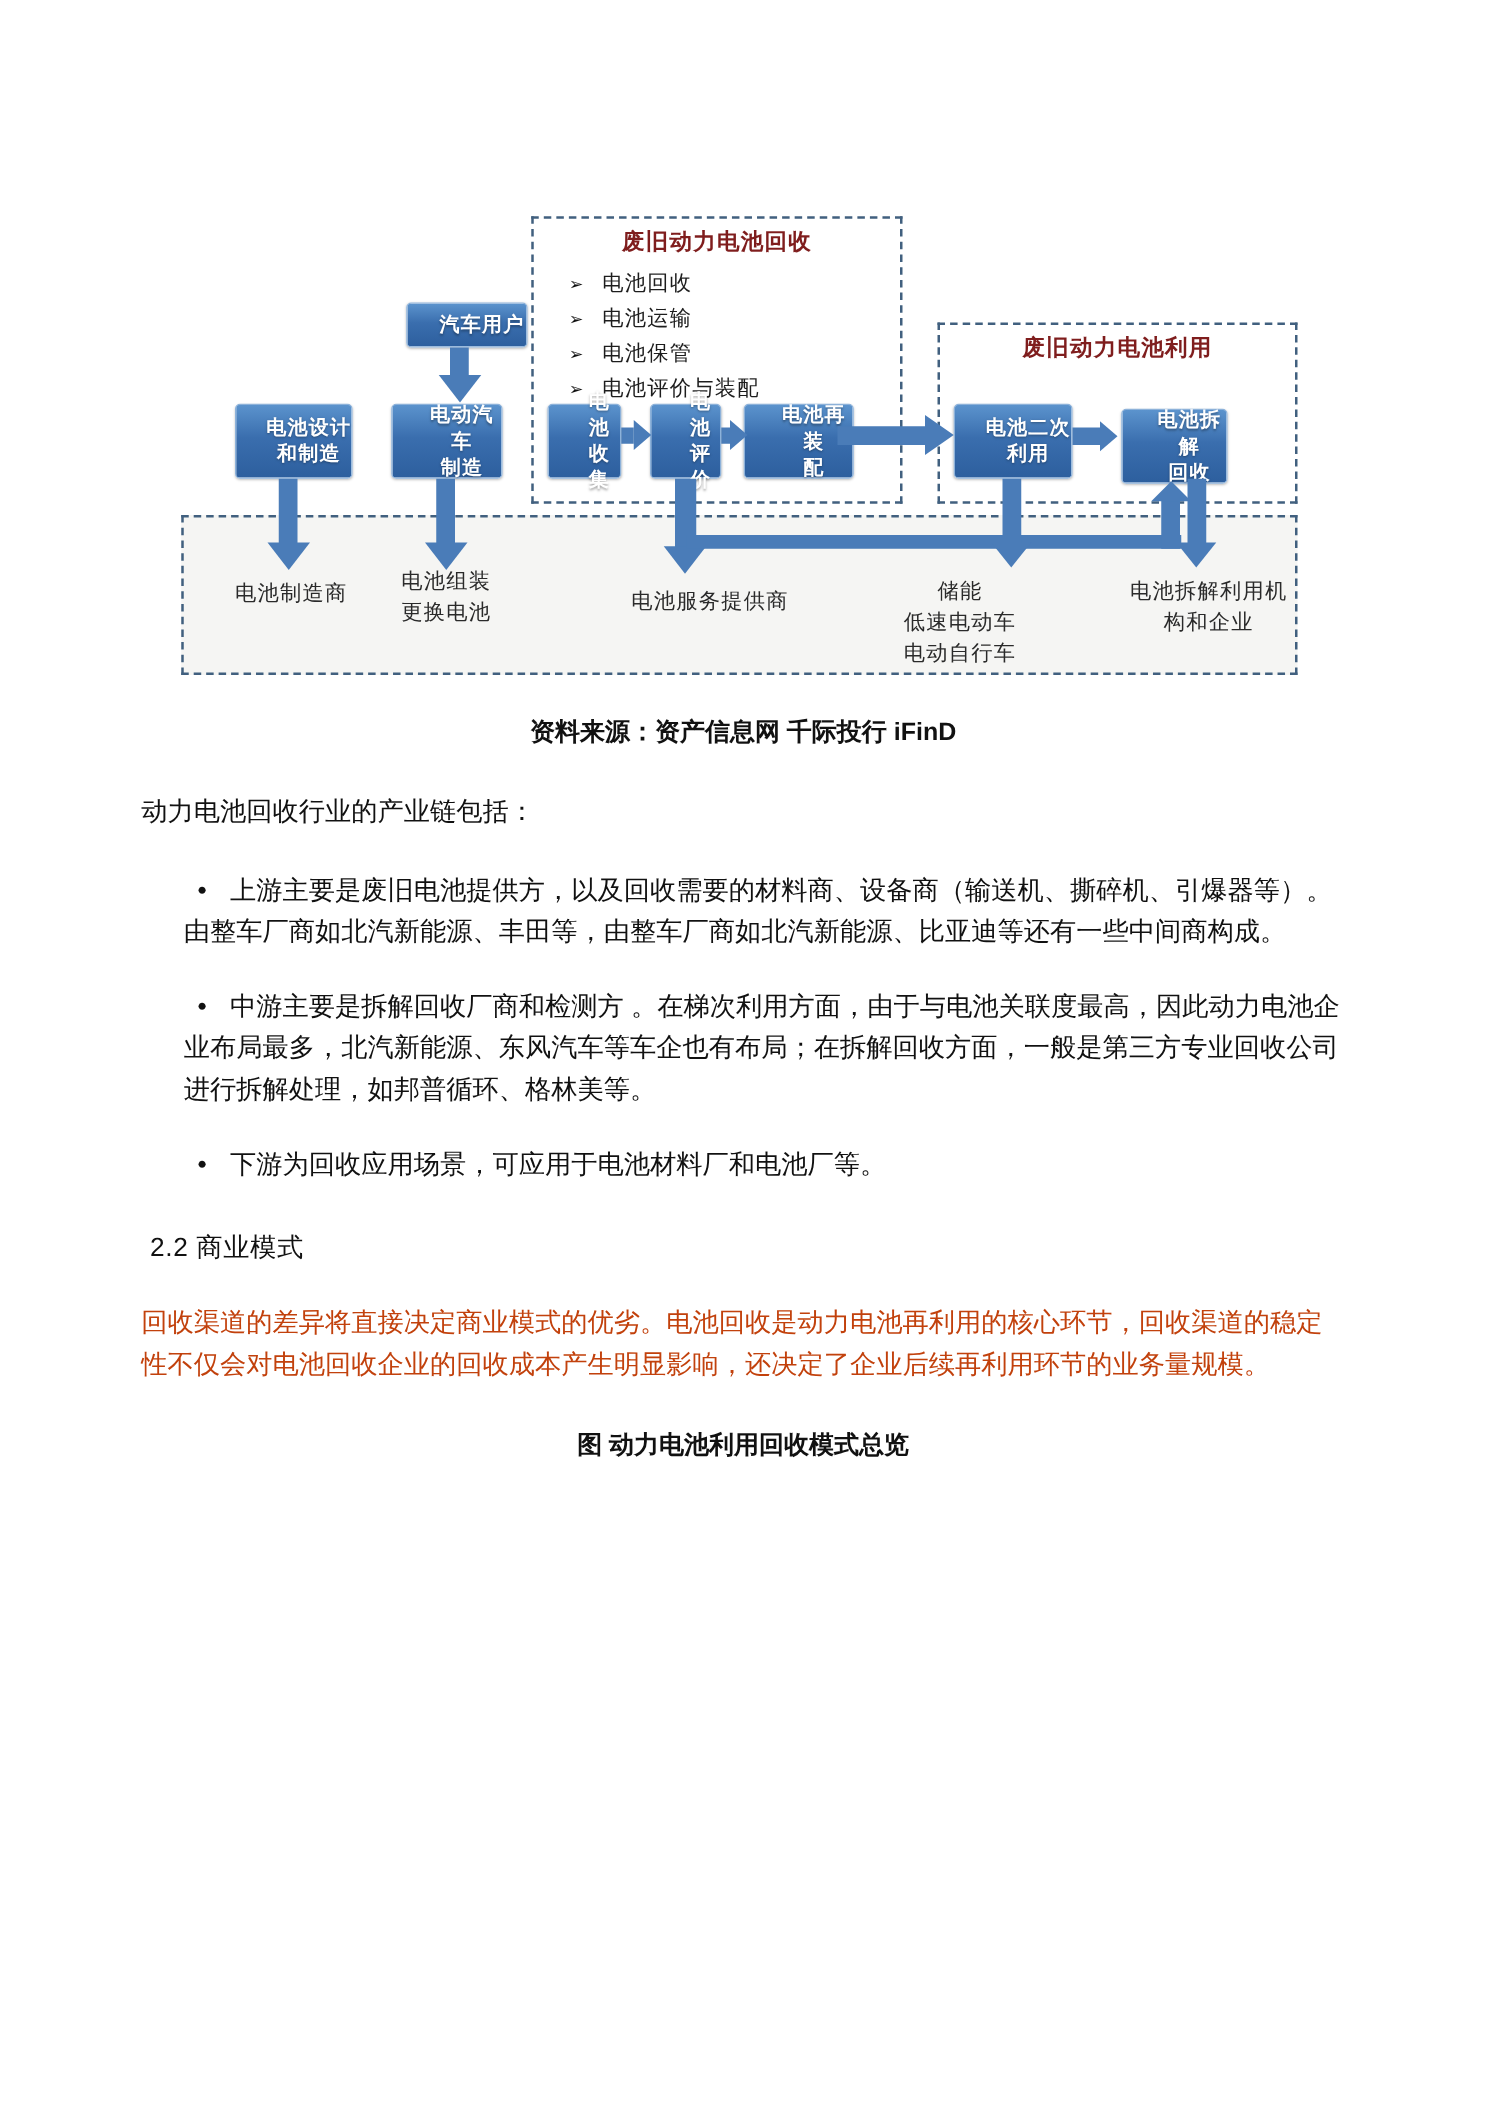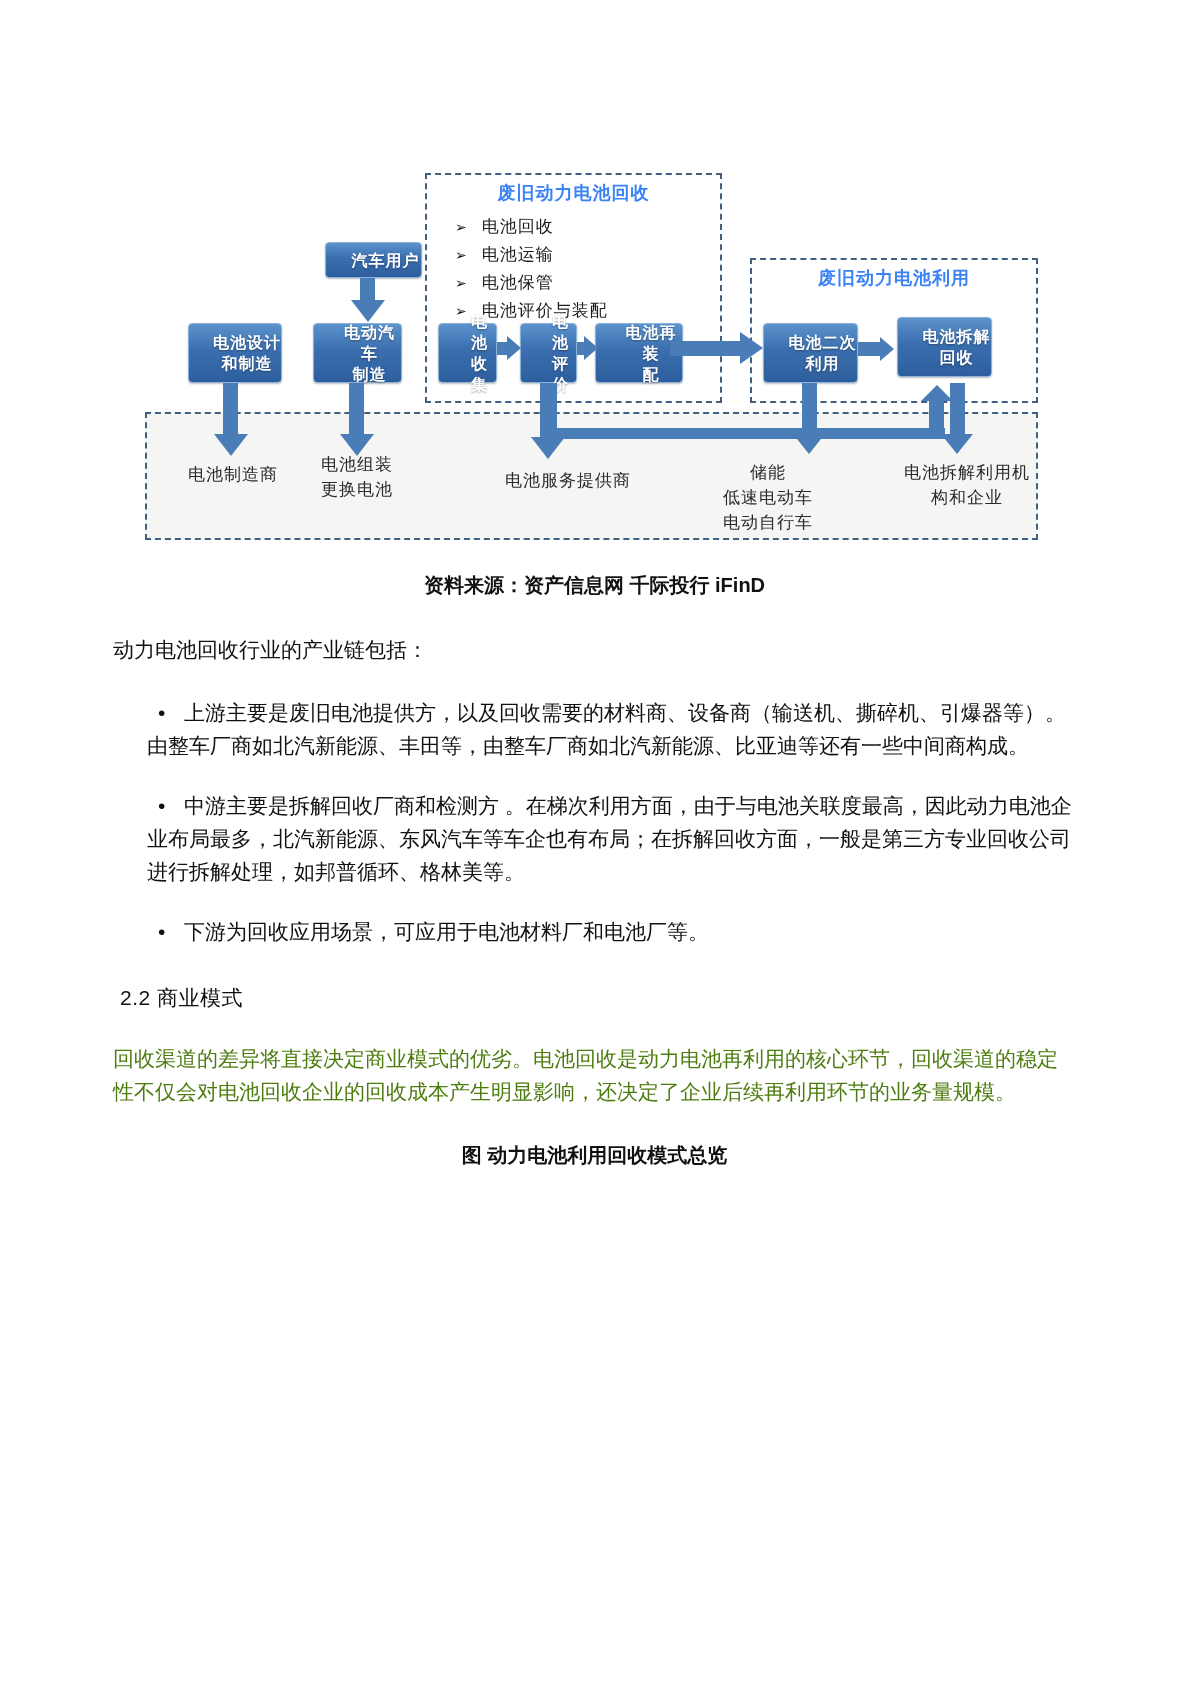--- a/index.html
+++ b/index.html
@@ -12,21 +12,21 @@
   .page{position:relative;width:1189px;height:1683px;}
 
   
   .diagram{position:relative;width:1189px;height:548px;}
   .dashed-box{
     position:absolute;border:2px dashed var(--dashed-border);
     background:transparent;z-index:1;box-sizing:border-box;
   }
   .bottom-panel{background:var(--bottom-panel-bg);}
   .group-title{
-    text-align:center;font-size:18px;font-weight:700;color:#3b82f6;
+    text-align:center;font-size:18px;font-weight:700;color:#7f1d1d;
     margin-top:6px;letter-spacing:1px;
   }
   .group-items{margin:8px 0 0 28px;}
   .group-item{
     display:flex;align-items:baseline;font-size:17px;color:#1d1d1d;
     line-height:27px;font-weight:500;letter-spacing:1px;
   }
   .gi-marker{margin-right:14px;font-size:14px;color:#111;}
 
   .bbox{
@@ -75,21 +75,21 @@
   ul.bullets li .dot{
     position:absolute;left:45px;top:0;text-indent:0;
     font-size:21px;color:#111;
   }
   .section-heading{
     margin:36px 113px 0 120px;
     font-size:21px;font-weight:400;color:#111;letter-spacing:.5px;
   }
   .body-para{
     margin:30px 113px 0 113px;
-    font-size:21px;line-height:33px;color:#4d7c0f;
+    font-size:21px;line-height:33px;color:#c2410c;
   }
   .figure-caption{
     margin-top:34px;text-align:center;
     font-size:20px;font-weight:700;color:#111;
   }
 </style>
 </head>
 <body>
 
 <div class="page">
@@ -130,21 +130,21 @@
     <div class="bbox" style="left:313px;top:323px;width:89px;height:60px">电动汽车
 制造</div>
     <div class="bbox" style="left:438px;top:323px;width:59px;height:60px">电池
 收集</div>
     <div class="bbox" style="left:520px;top:323px;width:57px;height:60px">电池
 评价</div>
     <div class="bbox" style="left:595px;top:323px;width:88px;height:60px">电池再装
 配</div>
     <div class="bbox" style="left:763px;top:323px;width:95px;height:60px">电池二次
 利用</div>
-    <div class="bbox" style="left:897px;top:317px;width:95px;height:60px">电池拆解
+    <div class="bbox" style="left:897px;top:327px;width:85px;height:60px">电池拆解
 回收</div>
 
     <div class="shaft" style="left:360px;top:278px;width:15px;height:24px"></div>
     <div class="ah ah-down" style="left:351px;top:300px"></div>
 
     <div class="shaft" style="left:223px;top:383px;width:15px;height:52px"></div>
     <div class="ah ah-down" style="left:214px;top:434px"></div>
 
     <div class="shaft" style="left:349px;top:383px;width:15px;height:52px"></div>
     <div class="ah ah-down" style="left:340px;top:434px"></div>

